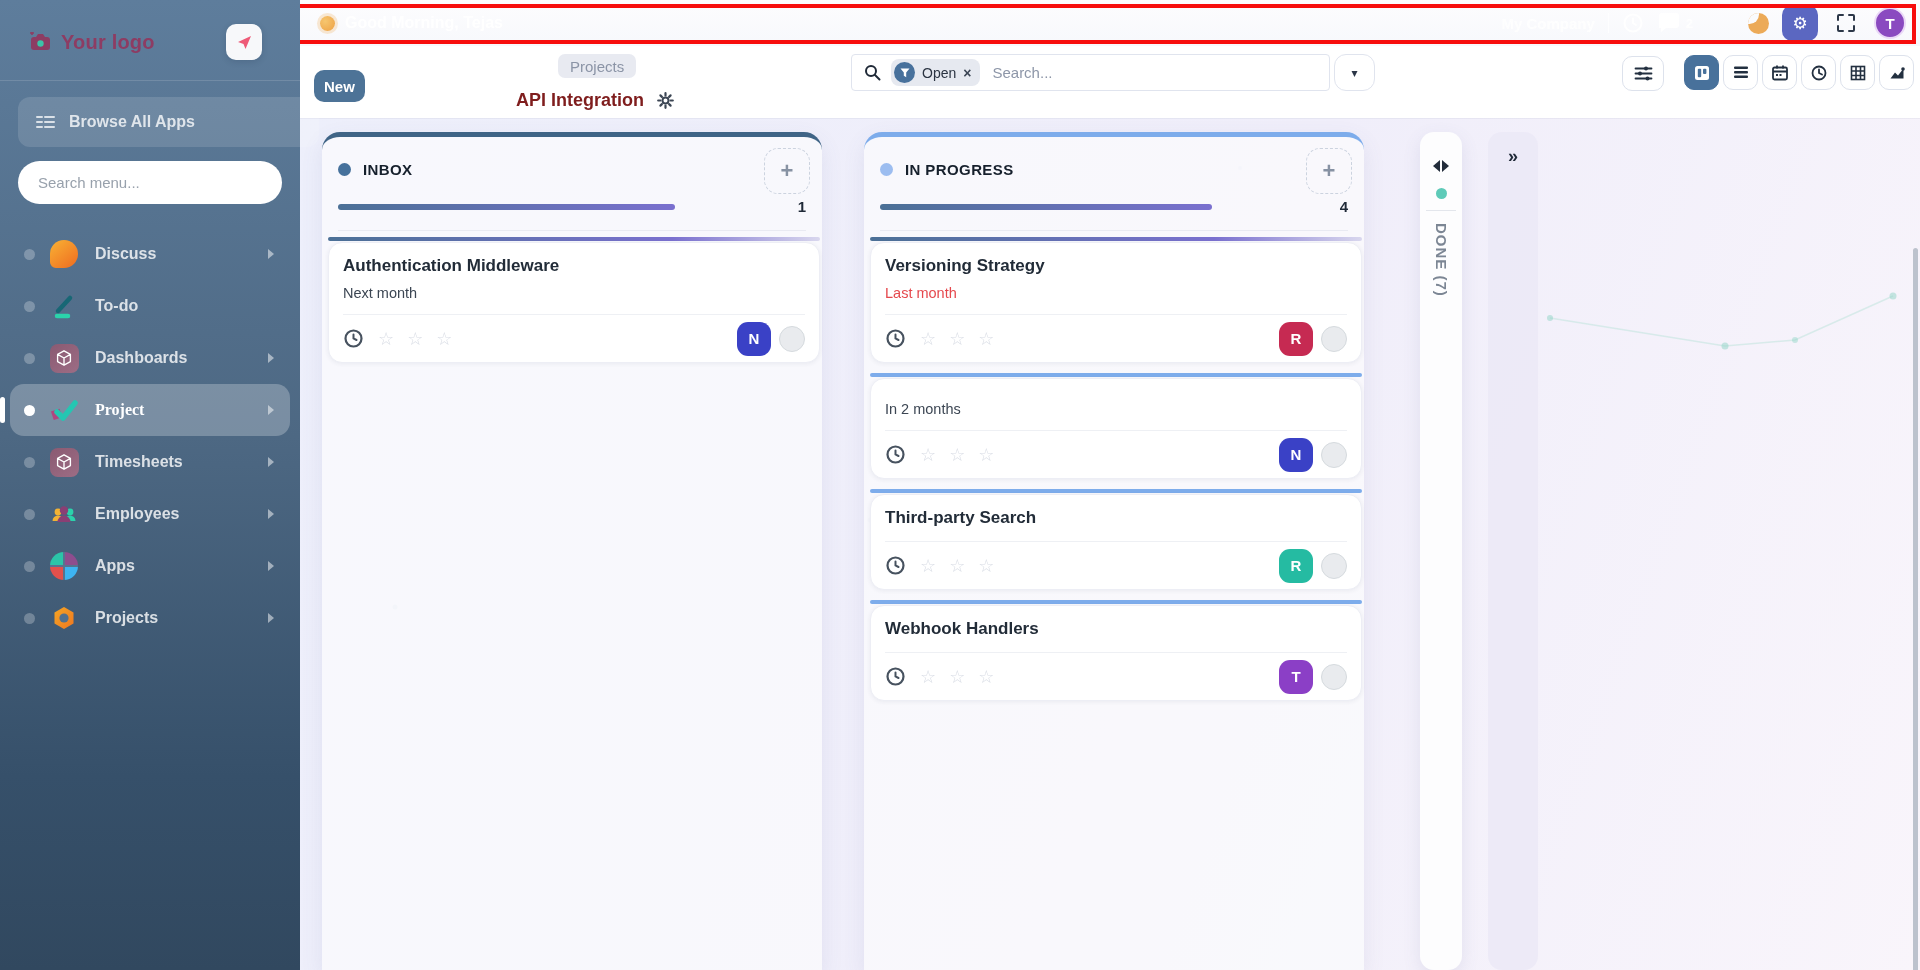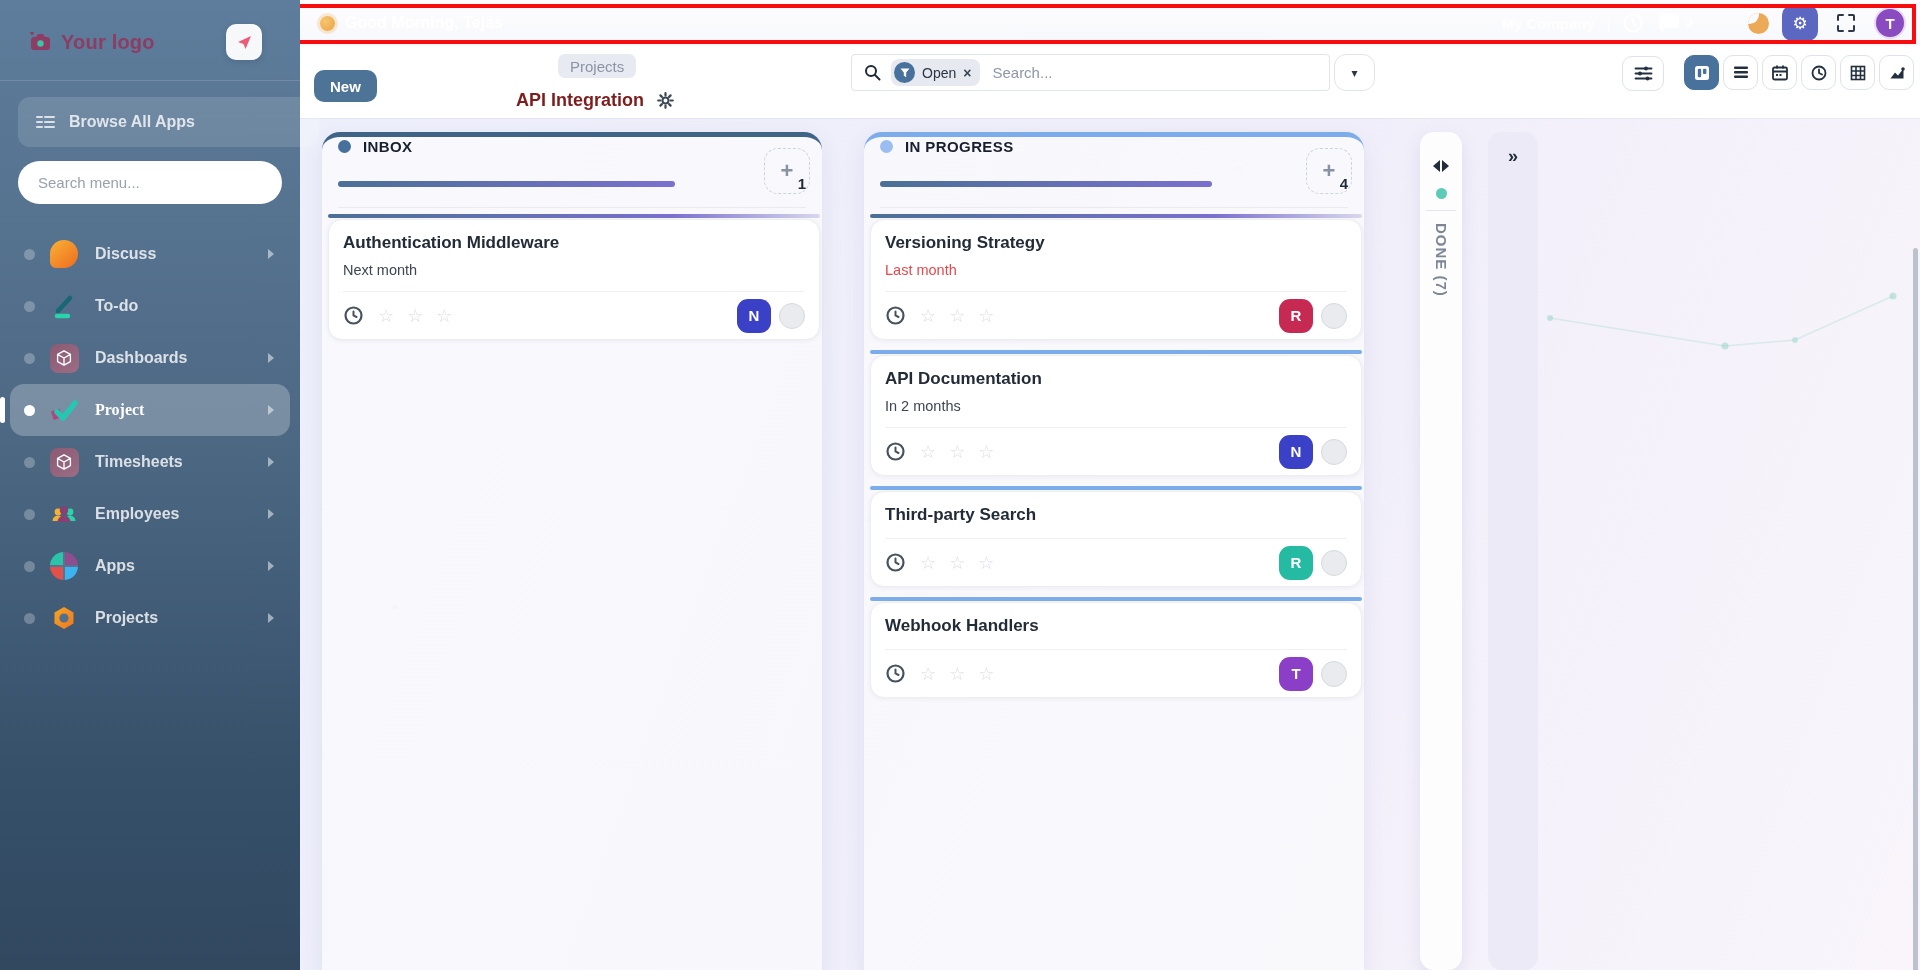--- a/index.html
+++ b/index.html
@@ -57,21 +57,21 @@
 .moon { position:relative; width:21px; height:21px; border-radius:50%; background:#ecaa58; overflow:hidden; margin-left:42px; cursor:pointer;}
 .moon::after { content:""; position:absolute; width:19px; height:19px; border-radius:50%; background:#fafbfd; top:-8px; left:-8px;}
 .gear-btn { width:36px; height:36px; border-radius:10px; background:#5b67c1; border:none; color:#fff; font-size:17px;
   display:flex; align-items:center; justify-content:center; cursor:pointer;}
 .fs-btn { width:30px; height:30px; background:none; border:none; display:flex; align-items:center; justify-content:center; cursor:pointer;}
 .avatar-t { width:32px; height:32px; border-radius:50%; background:#8a4ac0; color:#fff; font-weight:700; font-size:15px;
   display:flex; align-items:center; justify-content:center; border:2px solid #ead9f7; cursor:pointer;}
 
 
 .controlbar { position:relative; height:72px; background:#fff; z-index:2; box-shadow:0 1px 0 rgba(70,80,120,.06);}
-.new-btn { position:absolute; left:14px; top:24px; height:32px; padding:0 16px; background:#4d7397; color:#fff;
+.new-btn { position:absolute; left:14px; top:24px; height:32px; padding:0 10px; background:#4d7397; color:#fff;
   border:none; border-radius:10px; font-weight:700; font-size:15px; cursor:pointer; font-family:"Liberation Sans",sans-serif;}
 .bc-pill { position:absolute; left:258px; top:8px; height:24px; padding:0 12px; background:#e8eaf1; color:#8b94a6;
   font-size:15px; border-radius:7px; display:flex; align-items:center; cursor:pointer;}
 .title-row { position:absolute; left:216px; top:44px; display:flex; align-items:center; gap:13px;}
 .page-title { font-size:18px; font-weight:800; color:#7f1d1d;}
 .search-wrap { position:absolute; left:551px; top:8px; width:479px; height:37px; background:#fff; border:1.5px solid #e0e4ee;
   border-radius:4px; display:flex; align-items:center; padding:0 12px;}
 .filter-chip { display:flex; align-items:center; background:#e6e9f0; border-radius:8px; height:27px; padding:3px 9px 3px 3px; margin-left:10px; gap:7px; cursor:pointer;}
 .chip-funnel { width:21px; height:21px; border-radius:50%; background:#48719c; display:flex; align-items:center; justify-content:center;}
 .chip-lbl { font-size:14px; color:#2b3442;}
@@ -86,21 +86,21 @@
 .view-btn { width:35px; height:35px; background:#fff; border:1.5px solid #dde2ec; border-radius:10px;
   display:flex; align-items:center; justify-content:center; cursor:pointer;}
 .view-btn.active { background:#48719b; border-color:#48719b;}
 
 
 .board { position:relative; height:calc(100% - 118px); z-index:1;}
 .column { position:absolute; top:14px; bottom:0; width:500px; background:rgba(250,250,253,.82);
   border-radius:18px 18px 0 0; box-shadow:0 8px 22px rgba(90,100,150,.10);}
 .col-inbox { left:22px; border-top:5px solid #3f6486;}
 .col-progress { left:564px; border-top:5px solid #7daceb;}
-.col-head { position:relative; padding:1px 16px 0 16px;}
+.col-head { position:relative; padding:24px 16px 0 16px;}
 .head-row { display:flex; align-items:center; gap:12px;}
 .col-dot { width:13px; height:13px; border-radius:50%;}
 .col-inbox .col-dot { background:#46719c;}
 .col-progress .col-dot { background:#9cbdf0;}
 .col-name { font-size:15px; font-weight:800; color:#16202c; letter-spacing:.4px;}
 .plus-btn { position:absolute; right:12px; top:11px; width:46px; height:46px; border:1.5px dashed #ccd3df; background:none;
   border-radius:14px; color:#8792a3; font-size:22px; font-weight:700; cursor:pointer;}
 .prog-row { display:flex; align-items:center; margin-top:20px; padding-bottom:15px; border-bottom:1px solid #e9eaf2;}
 .prog-bar { height:6px; border-radius:3px; background:linear-gradient(90deg,#4b7096,#7a70cf);}
 .col-count { margin-left:auto; font-size:15px; font-weight:700; color:#1f2937;}
@@ -474,21 +474,20 @@
               <span class="c-stars">☆ ☆ ☆</span>
               <span class="c-av" style="background: rgb(198, 42, 82);">R</span>
               <span class="c-state"></span>
             </div>
           </div>
         </div>
 
         <div class="card-block">
           <div class="accent blue"></div>
           <div class="card">
-            <div class="c-title">API Documentation</div>
             <div class="c-date">In 2 months</div>
             <div class="c-foot">
               <span class="c-clock">
                 <svg width="21" height="21" viewBox="0 0 21 21">
                     <circle cx="10.5" cy="10.5" r="8" stroke="#47525f" stroke-width="2.2" fill="none"></circle>
                     <path d="M10.5 6.5 V10.5 L13.5 12" stroke="#47525f" stroke-width="2" fill="none" stroke-linecap="round"></path>
                   </svg>
               </span>
               <span class="c-stars">☆ ☆ ☆</span>
               <span class="c-av" style="background: rgb(58, 65, 198);">N</span>

